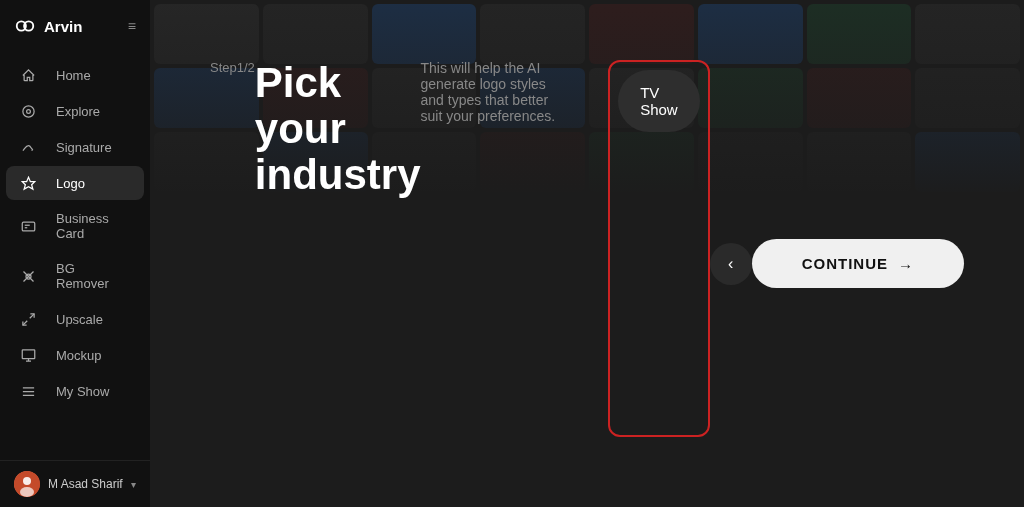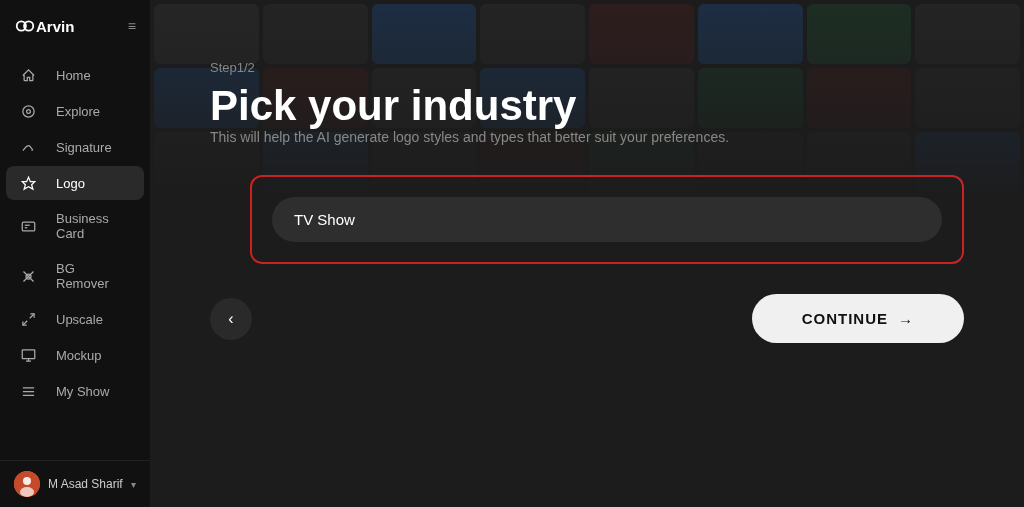--- a/index.html
+++ b/index.html
@@ -28,20 +28,21 @@
       display: flex;
       align-items: center;
       justify-content: space-between;
       padding: 12px 14px;
       height: 52px;
     }
 
     .sidebar-logo {
       display: flex;
       align-items: center;
+      gap: 8px;
     }
 
     .logo-icon {
       width: 22px;
       height: 22px;
     }
 
     .sidebar-title {
       color: #ffffff;
       font-size: 15px;
@@ -170,21 +171,21 @@
     }
 
     
     .content {
       position: absolute;
       top: 0;
       left: 0;
       right: 0;
       bottom: 0;
       display: flex;
-      flex-direction: column;
+      flex-direction: row;
       padding: 60px 60px 40px 60px;
     }
 
     .step-label {
       color: #888;
       font-size: 13px;
       margin-bottom: 8px;
     }
 
     .page-title {
@@ -197,21 +198,21 @@
     .page-subtitle {
       color: #888;
       font-size: 14px;
       margin-bottom: 30px;
     }
 
     
     .industry-selector {
       border: 2px solid #cc2222;
       border-radius: 12px;
-      padding: 20px;
+      padding: 8px;
       margin-bottom: 30px;
       background: transparent;
       margin-left: 40px;
     }
 
     .industry-option {
       background: #2e2e2e;
       border-radius: 50px;
       padding: 14px 22px;
       color: #ffffff;

